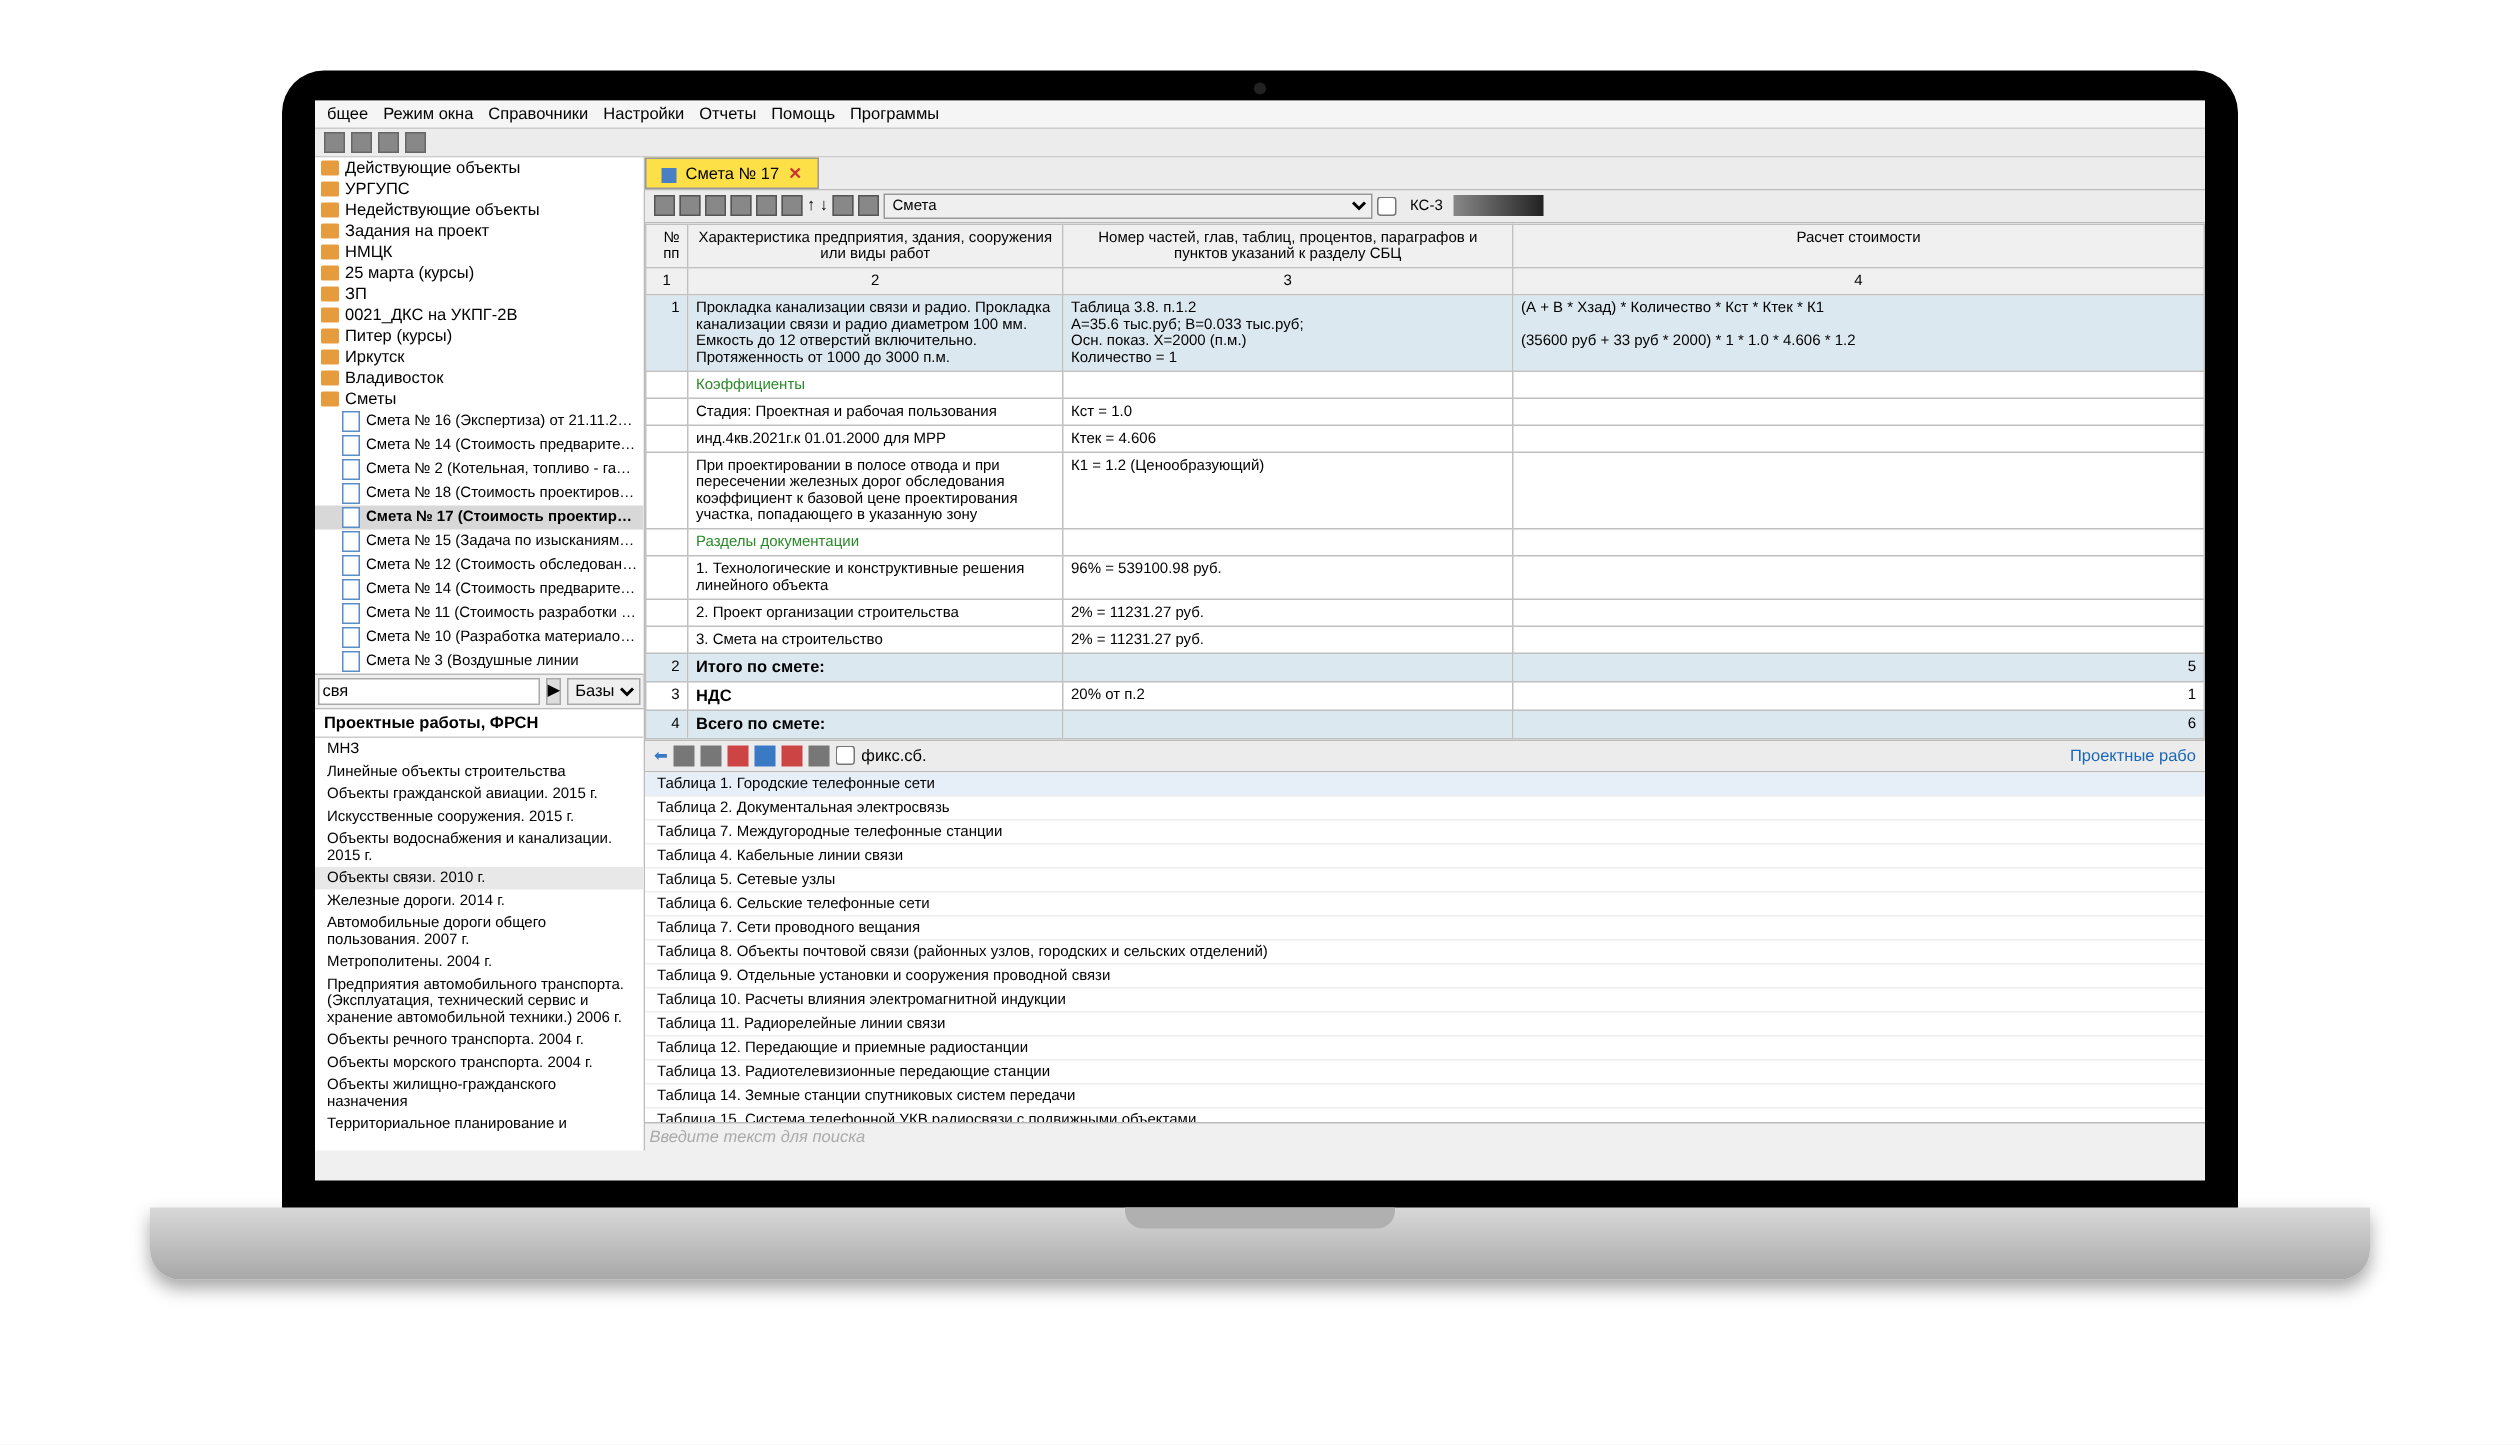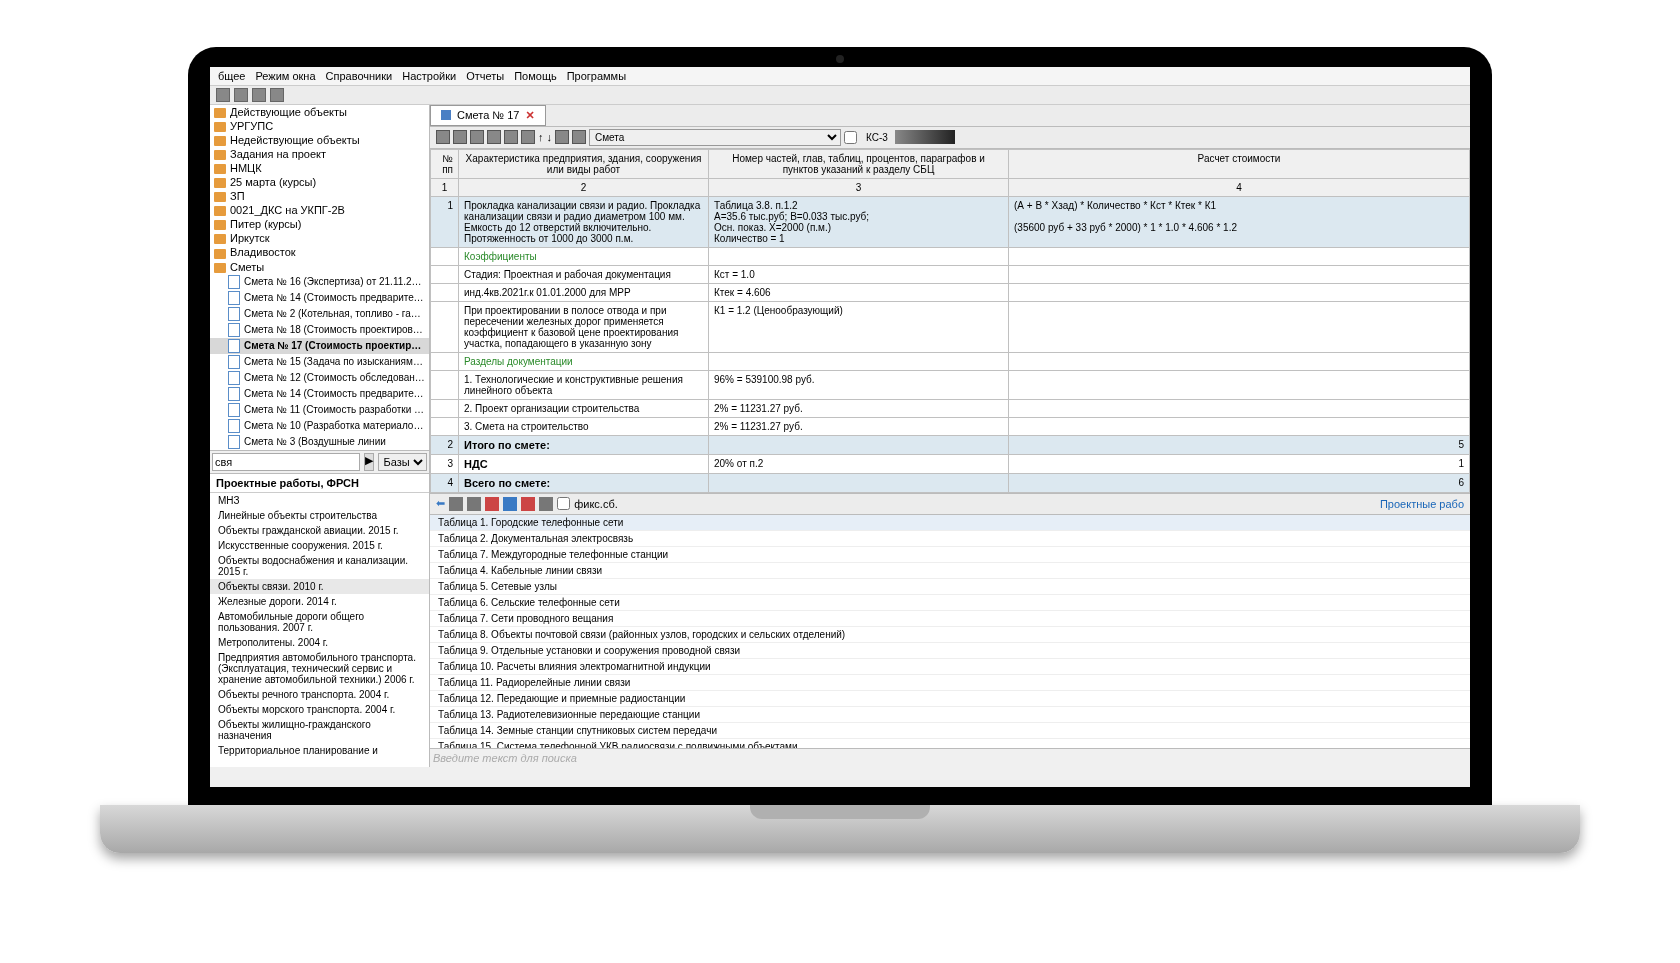--- a/index.html
+++ b/index.html
@@ -25,21 +25,21 @@
 .searchrow input{flex:1;border:1px solid #aaa;padding:2px;margin:2px}
 .searchrow .arr{width:18px;background:#ddd;border:1px solid #aaa;margin:2px;text-align:center}
 .searchrow select{width:55px;margin:2px;border:1px solid #aaa}
 .catalog{flex:1;overflow:hidden;background:#fff}
 .catalog .hdr{font-weight:bold;padding:3px 6px;border-bottom:1px solid #ccc}
 .catalog .sec{padding:2px 8px;cursor:pointer;font-size:10px}
 .catalog .sec.bold{font-weight:normal}
 .catalog .sec.sel{background:#e8e8e8}
 .right{flex:1;display:flex;flex-direction:column}
 .tabrow{background:#ececec;display:flex;border-bottom:1px solid #bbb;align-items:center}
-.tab{background:#ffffff;border:1px solid #999;padding:3px 10px;font-size:10px;display:flex;align-items:center;gap:6px}
+.tab{background:#fde047;border:1px solid #999;padding:3px 10px;font-size:10px;display:flex;align-items:flex-end;gap:6px}
 .tab .close{color:#c33;font-weight:bold;cursor:pointer}
 .doctool{background:#ececec;padding:2px 6px;border-bottom:1px solid #bbb;display:flex;gap:3px;align-items:center}
 .doctool .ic{width:14px;height:14px;background:#888;border:1px solid #555}
 .doctool select{border:1px solid #999;padding:1px;font-size:10px}
 .doctool .ks{margin-left:6px;font-size:10px}
 .grid{flex:0 0 auto;background:#fff;border-bottom:1px solid #bbb;overflow:hidden}
 table{border-collapse:collapse;width:100%;table-layout:fixed}
 th,td{border:1px solid #c0c0c0;padding:3px 5px;font-size:10px;vertical-align:top;overflow:hidden}
 th{background:#f0f0f0;text-align:center;font-weight:normal}
 .colnum{width:28px;text-align:right}
@@ -133,21 +133,21 @@
             <span class="ic"></span>
             <span class="ic"></span>
             <span class="ic"></span>
             <span class="ic"></span>
             <span class="ic"></span>
             <span class="ic"></span>
             <span>↑</span>
             <span>↓</span>
             <span class="ic"></span>
             <span class="ic"></span>
-            <select style="width:252px"><option>Смета</option></select>
+            <select style="width:326px"><option>Смета</option></select>
             <input type="checkbox" style="">
             <span class="ks">КС-3</span>
             <span style="width:60px;height:14px;background:linear-gradient(90deg,#888,#222);display:inline-block;margin-left:4px"></span>
           </div>
           <div class="grid">
             <table>
               <colgroup>
                   <col style="width:28px">
                   <col style="width:250px">
                   <col style="width:300px">
@@ -180,33 +180,33 @@
               <tr>
                     <td></td>
                     <td class="green">Коэффициенты</td>
                     <td></td>
                     <td></td>
                   </tr>
               </tbody>
                 <tbody id="coefrows">
                   <tr>
                     <td></td>
-                    <td>Стадия: Проектная и рабочая документация</td>
+                    <td>Стадия: Проектная и рабочая пользования</td>
                     <td>Кст = 1.0</td>
                     <td></td>
                   </tr>
                   <tr>
                     <td></td>
                     <td>инд.4кв.2021г.к 01.01.2000 для МРР</td>
                     <td>Ктек = 4.606</td>
                     <td></td>
                   </tr>
                   <tr>
                     <td></td>
-                    <td>При проектировании в полосе отвода и при пересечении железных дорог применяется коэффициент к базовой цене проектирования участка, попадающего в указанную зону</td>
+                    <td>При проектировании в полосе отвода и при пересечении железных дорог обследования коэффициент к базовой цене проектирования участка, попадающего в указанную зону</td>
                     <td>К1 = 1.2 (Ценообразующий)</td>
                     <td></td>
                   </tr>
                 </tbody>
               <tbody>
                   <tr>
                     <td></td>
                     <td class="green">Разделы документации</td>
                     <td></td>
                     <td></td>

